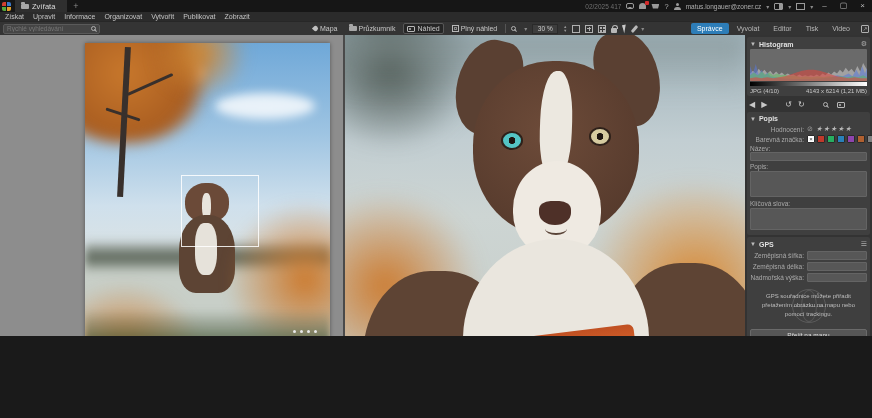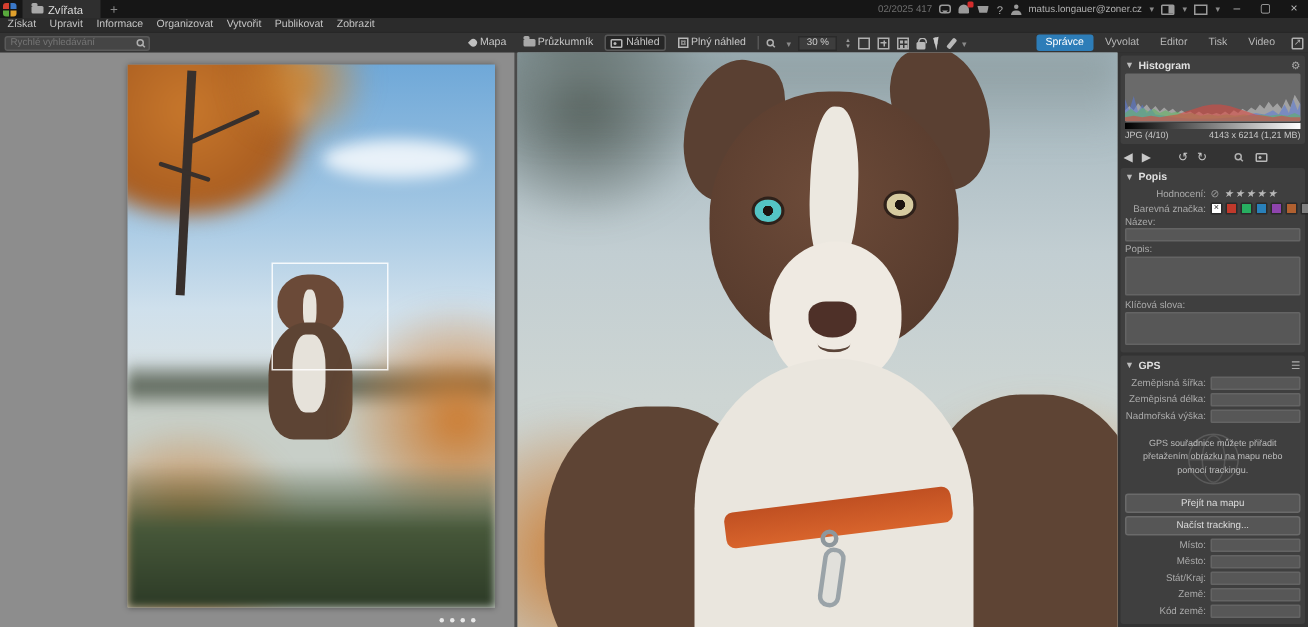--- a/index.html
+++ b/index.html
@@ -1,17 +1,17 @@
 <!DOCTYPE html>
 <html><head>
 <meta charset="utf-8">
 <style>
   html,body{margin:0;padding:0;background:#1a1a1a;}
   *{box-sizing:border-box;font-family:"Liberation Sans",sans-serif;}
-  .stage{position:relative;width:872px;height:418px;background:#2b2b2b;overflow:hidden;color:#ccc;}
+  .stage{position:relative;width:872px;height:336px;background:#2b2b2b;overflow:hidden;color:#ccc;}
 
   
   .titlebar{position:absolute;top:0;left:0;right:0;height:12px;background:#161616;display:flex;align-items:center;font-size:7.5px;color:#bbb;}
   .applogo{width:9px;height:9px;margin:0 4px 0 2px;position:relative;flex:none;}
   .applogo i{position:absolute;width:4px;height:4px;}
   .applogo i:nth-child(1){left:0;top:0;background:#d43f2f;border-radius:2px 0 0 0;}
   .applogo i:nth-child(2){right:0;top:0;background:#3a78c8;border-radius:0 2px 0 0;}
   .applogo i:nth-child(3){left:0;bottom:0;background:#58a83c;border-radius:0 0 0 2px;}
   .applogo i:nth-child(4){right:0;bottom:0;background:#e0a02c;border-radius:0 0 2px 0;}
   .doc-tab{height:12px;display:flex;align-items:center;gap:3px;background:#2f2f2f;padding:0 12px 0 6px;color:#ddd;}

